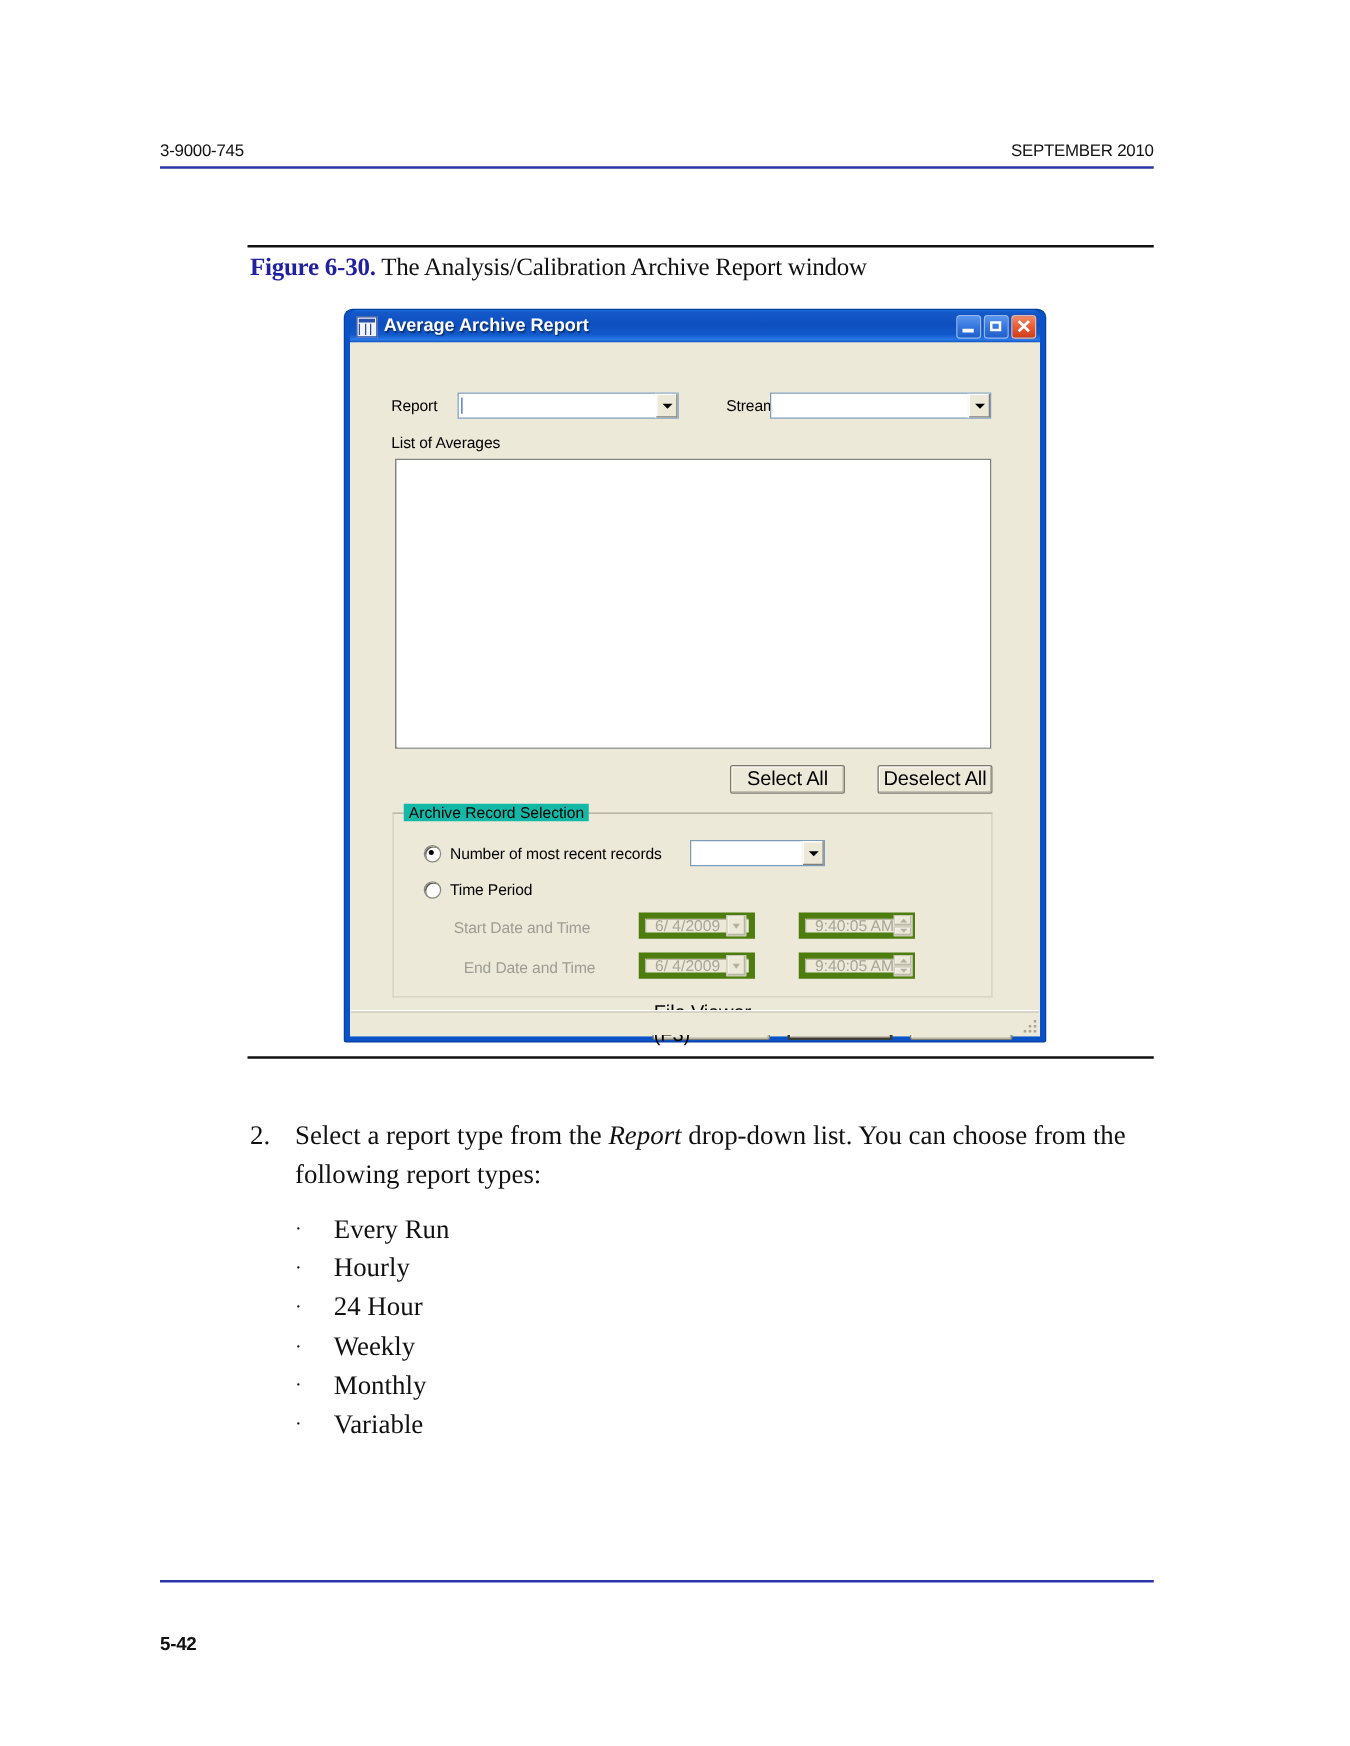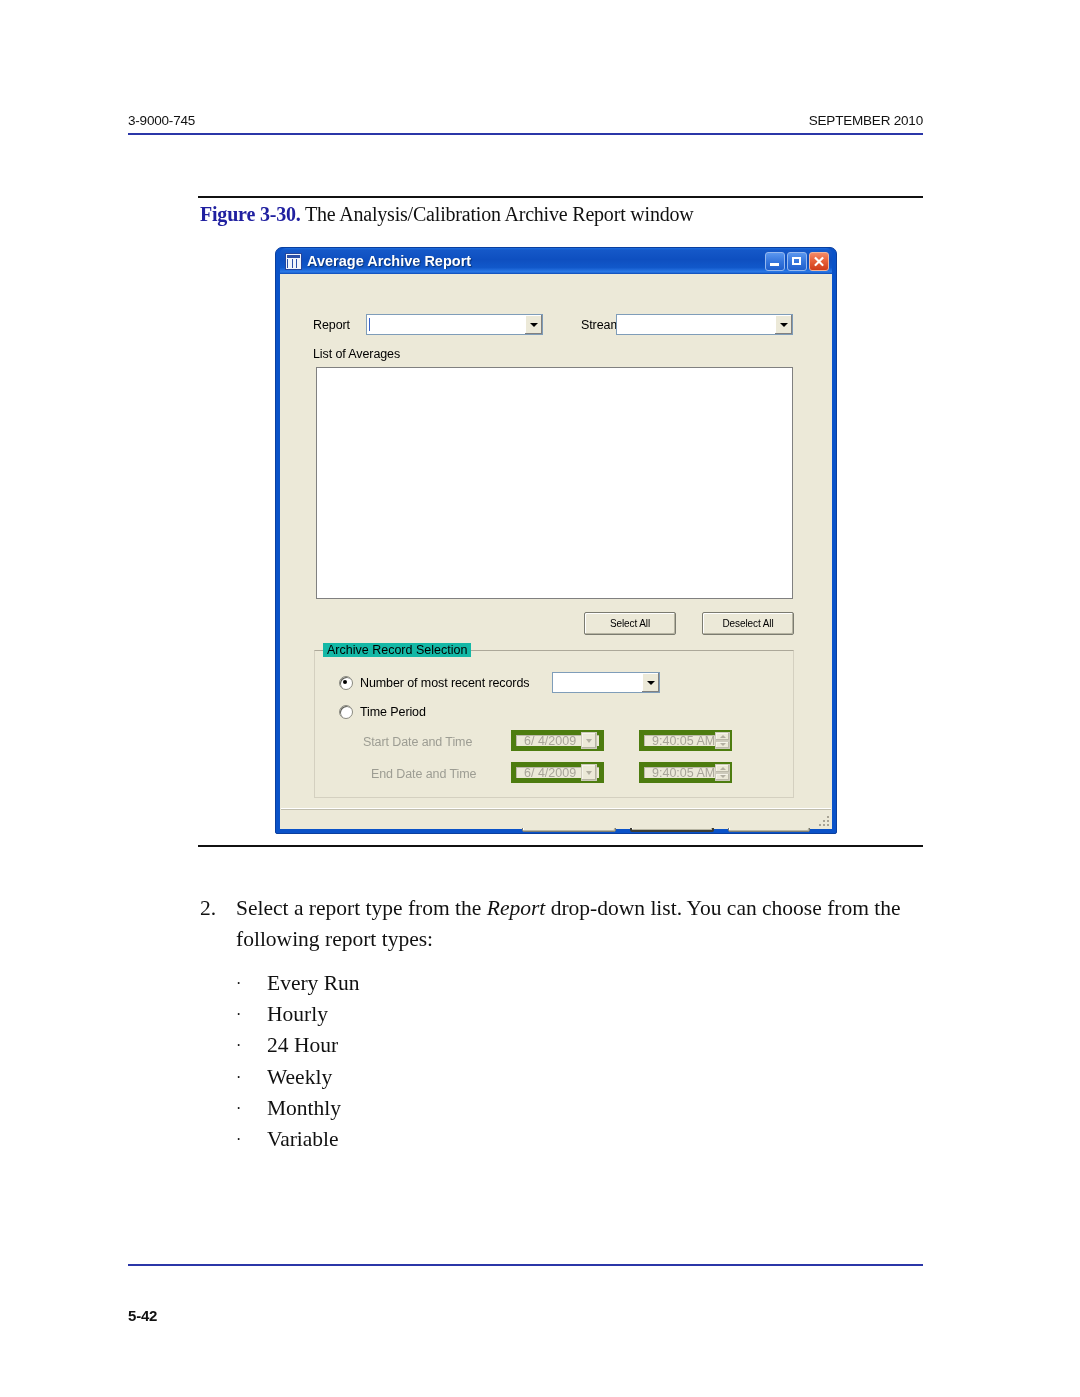--- a/index.html
+++ b/index.html
@@ -245,21 +245,21 @@
     padding-left: 5px;
     font-size: 12.5px;
     color: #000;
   }
 
   .btn {
     background: #ece9d8;
     border: 1px solid #7b7b70;
     box-shadow: inset -1px -1px 0 #b6b4a2, inset 1px 1px 0 #ffffff;
     border-radius: 2px;
-    font-size: 10px;
+    font-size: 16px;
     color: #000;
     display: flex;
     align-items: center;
     justify-content: center;
     box-sizing: border-box;
     letter-spacing: -0.1px;
   }
   .btn.default {
     border: 2px solid #3c3c34;
   }
@@ -445,21 +445,21 @@
 <div class="page-header">
   <div class="hdr-row second">
     <div class="hdr-left-sub">3-9000-745</div>
     <div class="hdr-right-sub">SEPTEMBER 2010</div>
   </div>
   <div class="hdr-rule"></div>
 </div>
 
 <div class="figure-rule-top"></div>
 <div class="figure-caption">
-  <span class="fig-num">Figure 3-30.</span>
+  <span class="fig-num">Figure 6-30.</span>
   <span class="fig-text">The Analysis/Calibration Archive Report window</span>
 </div>
 
 <div class="xp-window">
 
   <div class="xp-titlebar">
     <div class="xp-sysicon"></div>
     <div class="xp-title-text">Average Archive Report</div>
     <div class="xp-btns">
       <div class="xp-btn min"></div>

